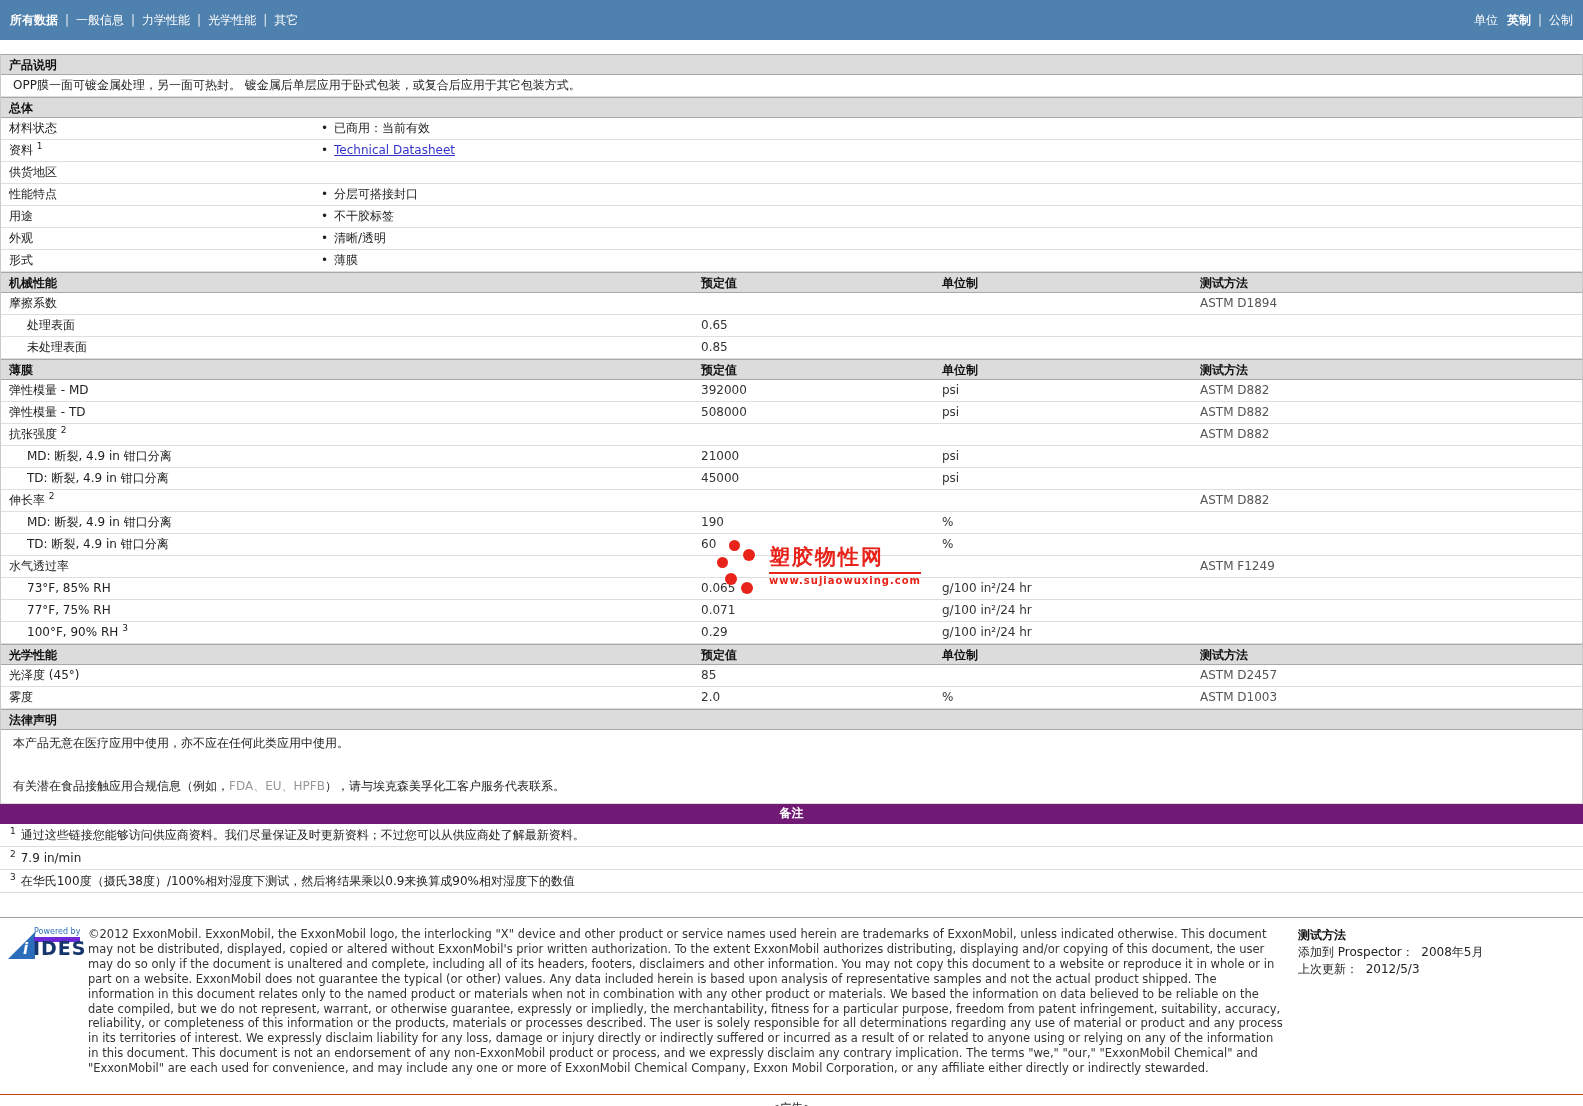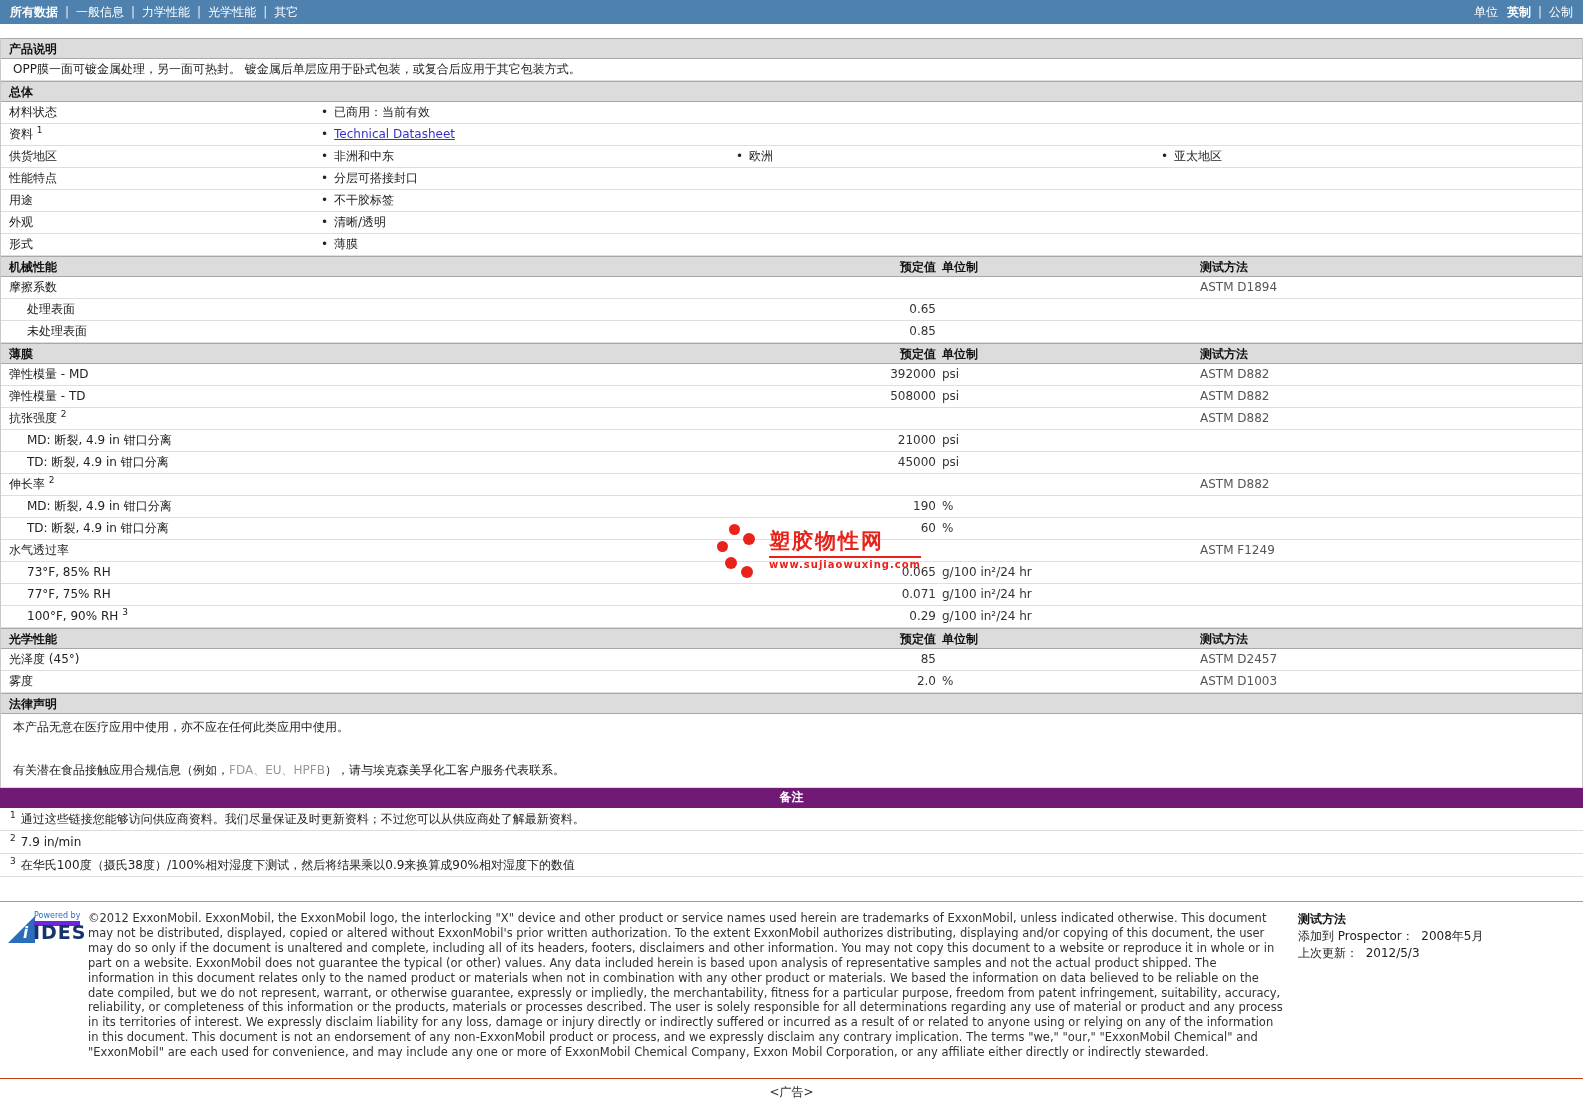--- a/index.html
+++ b/index.html
@@ -1,33 +1,33 @@
 <!DOCTYPE html>
 <html><head>
 <meta charset="utf-8">
 <style>
   *{box-sizing:border-box;margin:0;padding:0}
   body{width:1583px;height:1106px;overflow:hidden;background:#fff;color:#222;
        font-family:"DejaVu Sans","Liberation Sans",sans-serif;font-size:12px}
   
-  .topbar{height:24px;background:#4f81ae;color:#fff;display:flex;align-items:center;
+  .topbar{height:40px;background:#4f81ae;color:#fff;display:flex;align-items:center;
           justify-content:space-between;padding:0 10px}
   .nav-group{display:flex;align-items:center;gap:7px;white-space:nowrap}
   .tab{color:#fff;cursor:pointer}
   .tab.active{font-weight:bold;text-decoration:none;cursor:default}
   .sep{color:#e8eef5}
   .units-label{margin-right:2px}
   
   .tbl{margin-top:14px;border-left:1px solid #c9c9c9;border-right:1px solid #c9c9c9;position:relative}
   .sec{height:21px;line-height:20px;background:#dcdcdc;border-top:1px solid #a8a8a8;
        border-bottom:1px solid #a8a8a8;font-weight:bold;display:flex;color:#111}
   .row{display:flex;height:22px;line-height:21px;border-bottom:1px solid #dedede}
   .c-label{width:700px;padding-left:8px}
   .c-label.ind{padding-left:26px}
-  .c-val{width:235px;text-align:right;color:#333}
+  .c-val{width:235px;color:#333}
   .c-unit{width:264px;padding-left:6px;color:#333}
   .c-meth{flex:1;color:#555}
   .sec .c-val,.sec .c-unit,.sec .c-meth{color:#111}
   .g-label{width:320px;padding-left:8px}
   .g-vals{flex:1;position:relative}
   .bi{position:absolute;top:0;white-space:nowrap}
   .bi.p0{left:0}.bi.p1{left:415px}.bi.p2{left:840px}
   .bullet{margin-right:6px}
   .desc-row{height:22px;line-height:21px;border-bottom:1px solid #dedede;padding-left:12px}
   a.doclink{color:#3333cc;text-decoration:underline;cursor:pointer}
@@ -105,25 +105,20 @@
 
   <div class="row">
     <div class="g-label"><span>资料</span> <sup>1</sup></div>
     <div class="g-vals">
       <span class="bi p0"><span class="bullet">•</span><a class="doclink">Technical Datasheet</a></span>
     </div>
   </div>
 
   <div class="row">
     <div class="g-label">供货地区</div>
-    <div class="g-vals">
-      <span class="bi p0"><span class="bullet">•</span><span>非洲和中东</span></span>
-      <span class="bi p1"><span class="bullet">•</span><span>欧洲</span></span>
-      <span class="bi p2"><span class="bullet">•</span><span>亚太地区</span></span>
-    </div>
   </div>
 
   <div class="row">
     <div class="g-label">性能特点</div>
     <div class="g-vals">
       <span class="bi p0"><span class="bullet">•</span><span>分层可搭接封口</span></span>
     </div>
   </div>
 
   <div class="row">

